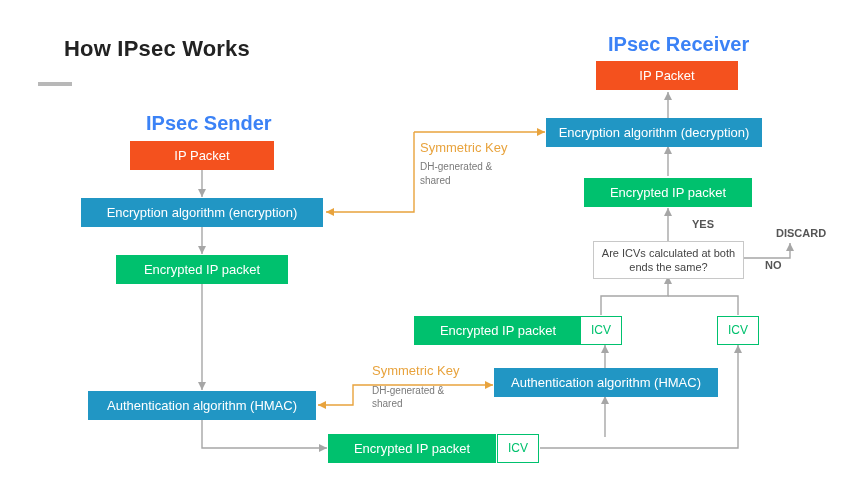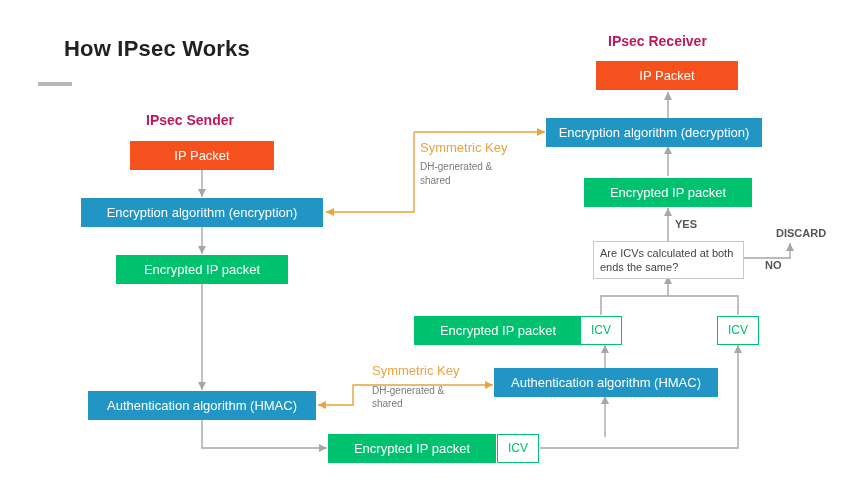--- a/index.html
+++ b/index.html
@@ -16,21 +16,21 @@
     height: 488px;
     background: #ffffff;
     overflow: hidden;
   }
   .node {
     position: absolute;
     box-sizing: border-box;
     display: flex;
     align-items: center;
     justify-content: center;
-    text-align: left;
+    text-align: center;
     font-size: 13px;
     line-height: 1.2;
     color: #ffffff;
     white-space: nowrap;
   }
   .node.orange { background: #f4511e; }
   .node.blue   { background: #2196c4; }
   .node.green  { background: #00c16e; }
   .node.white  {
     background: #ffffff;
@@ -54,23 +54,23 @@
     letter-spacing: 0.2px;
     margin-left: 26px;
   }
   .title-rule {
     position: absolute;
     height: 4px;
     background: #b8b8b8;
   }
   .heading {
     position: absolute;
-    font-size: 14px;
+    font-size: 20px;
     font-weight: bold;
-    color: #be185d;
+    color: #3b82f6;
     white-space: nowrap;
   }
   .label-key {
     position: absolute;
     font-size: 13px;
     font-weight: normal;
     color: #e8a33d;
     white-space: nowrap;
   }
   .label-sub {
@@ -172,21 +172,21 @@
   <div class="label-sub" style="left:372px; top:384px;">DH-generated &amp;</div>
   <div class="label-sub" style="left:372px; top:397px;">shared</div>
 
   <div class="node blue" style="left:494px; top:368px; width:224px; height:29px;">Authentication algorithm (HMAC)</div>
   <div class="node green" style="left:414px; top:316px; width:168px; height:29px;">Encrypted IP packet</div>
   <div class="node icv" style="left:580px; top:316px; width:42px; height:29px;">ICV</div>
   <div class="node icv" style="left:717px; top:316px; width:42px; height:29px;">ICV</div>
 
   <div class="node white" style="left:593px; top:241px; width:151px; height:38px; padding:0 6px;">Are ICVs calculated at both ends the same?</div>
 
-  <div class="label-flow" style="left:675px; top:218px;">YES</div>
+  <div class="label-flow" style="left:692px; top:218px;">YES</div>
   <div class="label-flow" style="left:765px; top:259px;">NO</div>
   <div class="label-flow" style="left:776px; top:227px;">DISCARD</div>
 
   <div class="node green" style="left:584px; top:178px; width:168px; height:29px;">Encrypted IP packet</div>
   <div class="node blue" style="left:546px; top:118px; width:216px; height:29px;">Encryption algorithm (decryption)</div>
   <div class="node orange" style="left:596px; top:61px; width:142px; height:29px;">IP Packet</div>
 
 </div>
 
 </body></html>

